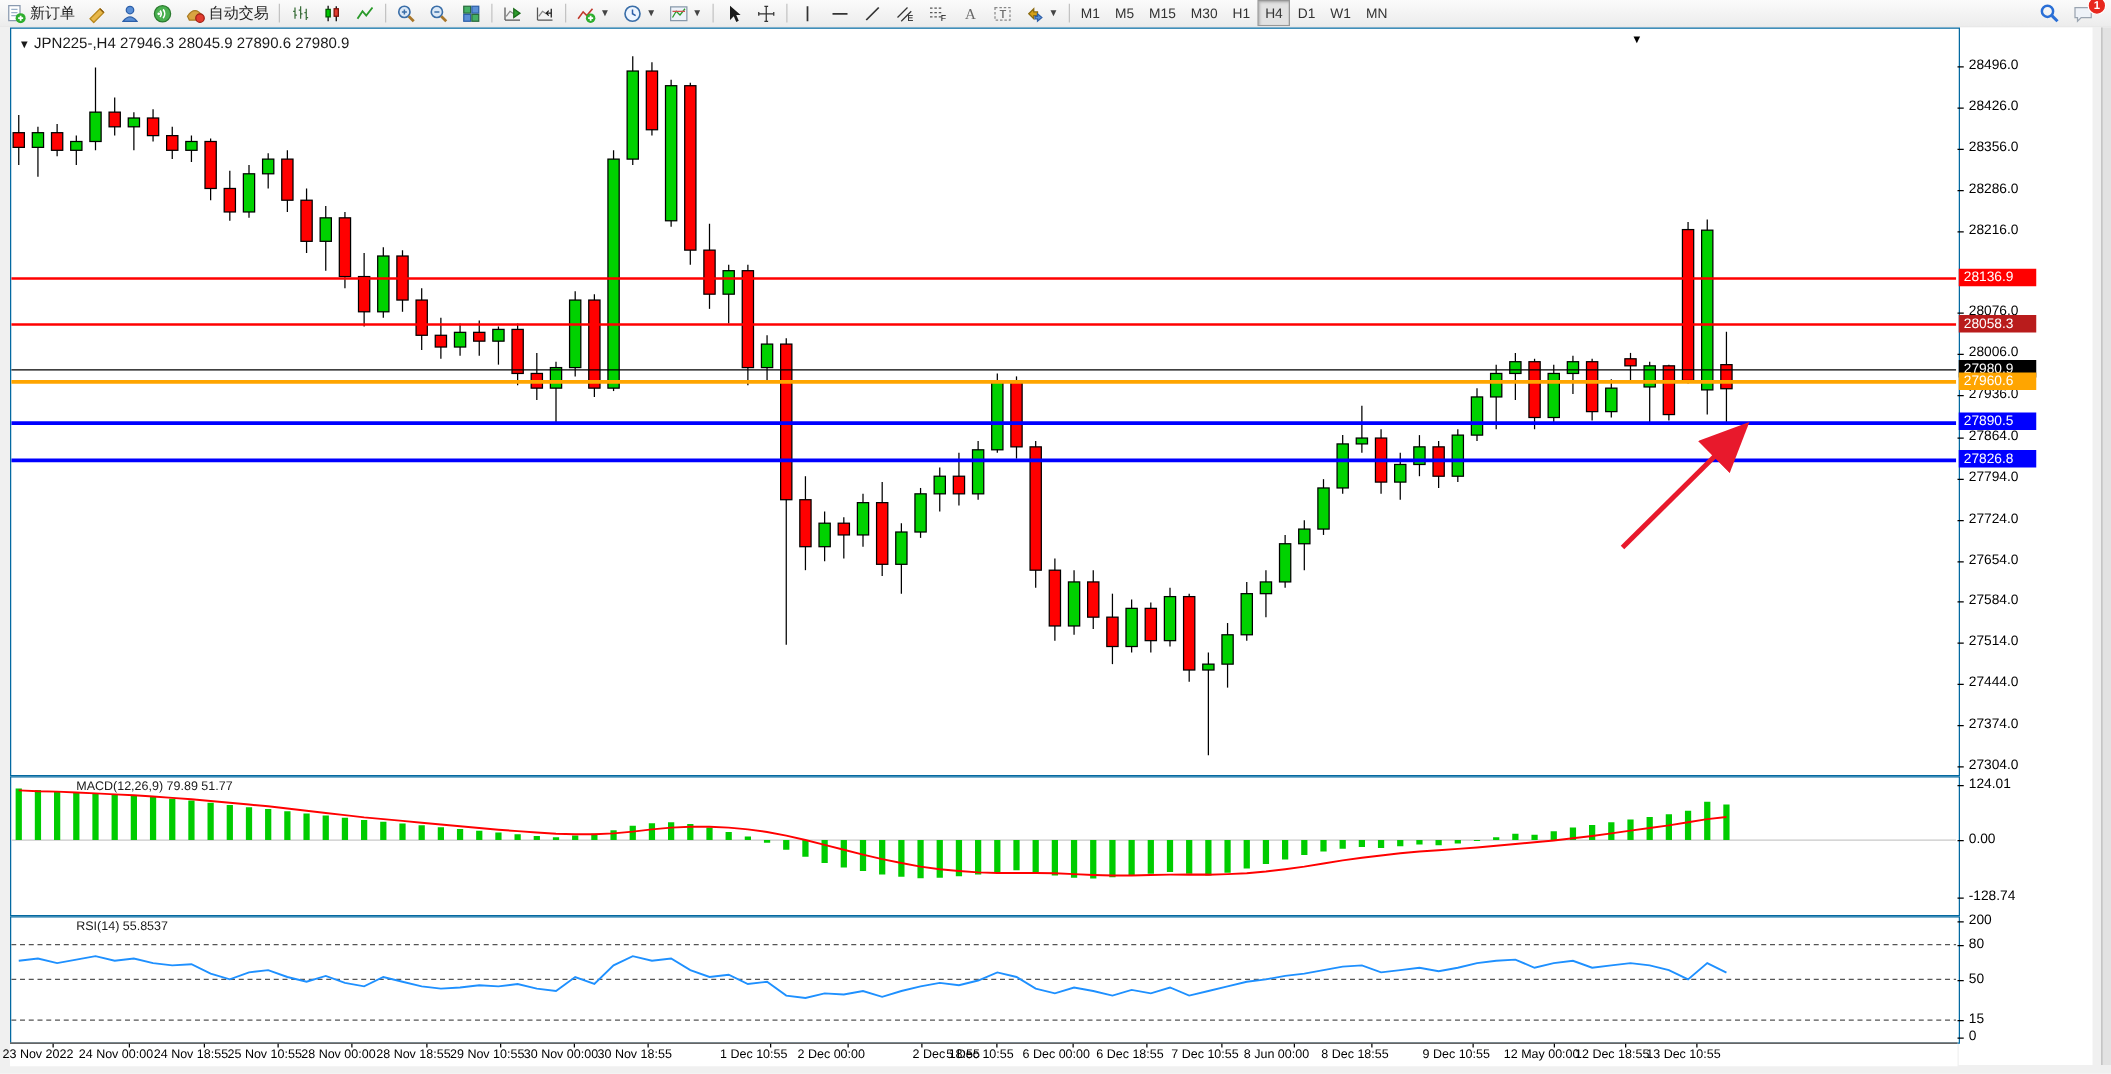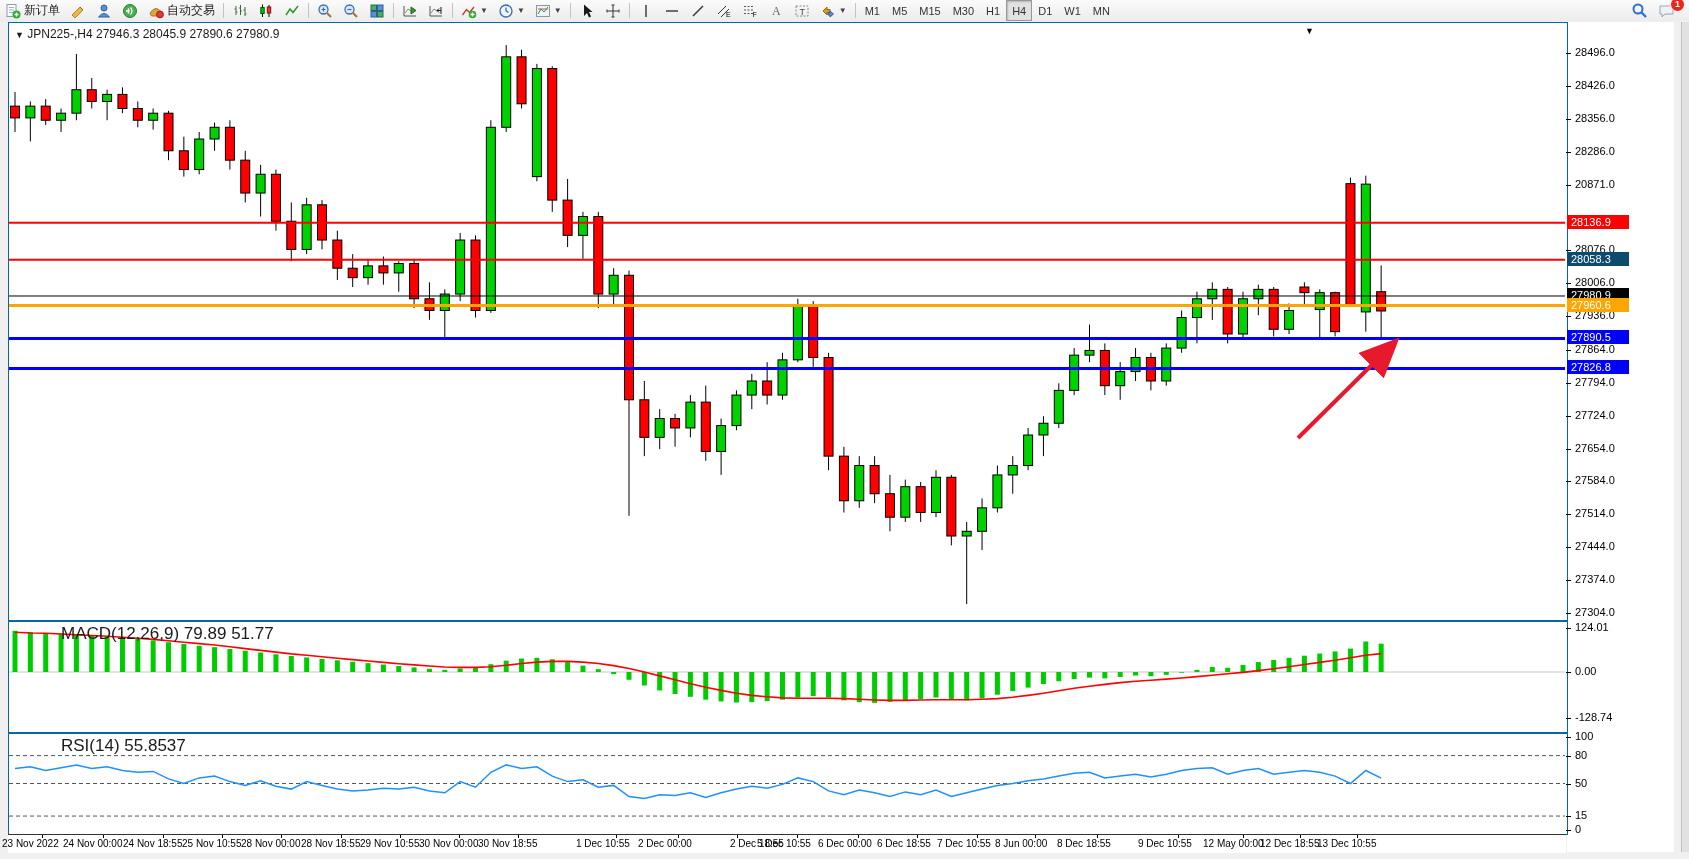--- a/index.html
+++ b/index.html
@@ -21,21 +21,21 @@
   #chart-win{position:absolute;left:0;top:21px;width:1689px;height:833px;background:#f0f0f0;}
   .panel{position:absolute;background:#fff;border:1px solid #0369a1;}
   #p-main{left:8px;top:1px;width:1558px;height:597px;}
   #p-macd{left:8px;top:600px;width:1558px;height:110px;}
   #p-rsi {left:8px;top:712px;width:1558px;height:100px;}
   #p-time{left:8px;top:813px;width:1558px;height:18px;background:#fff;border-top:1px solid #333;position:absolute;}
   #axis-bg{position:absolute;left:1567px;top:1px;width:107px;height:830px;background:#fff;}
   #scrollstrip{position:absolute;left:1681px;top:1px;width:7px;height:830px;background:#e2e2e2;border-left:1px solid #bbb;}
   svg.plot{position:absolute;left:0;top:0;}
   .ohlc-title{position:absolute;left:6px;top:4px;font-size:12px;color:#1a1a1a;z-index:5;}
-  .ind-label{position:absolute;left:6px;top:2px;font-size:17px;color:#1a1a1a;z-index:5;padding-left:46px;}
+  .ind-label{position:absolute;left:6px;top:2px;font-size:10px;color:#1a1a1a;z-index:5;padding-left:46px;}
   .menu-caret{position:absolute;left:1296px;top:3px;font-size:9px;color:#000;z-index:5;}
   
   .ytick{position:absolute;font-size:11px;color:#000;left:9px;}
   .ydash{position:absolute;left:0;width:5px;height:1px;background:#000;}
   .pbadge{position:absolute;left:1px;width:58px;height:14px;color:#fff;font-size:11px;line-height:14px;padding-left:4px;}
   .xlab{position:absolute;top:3px;font-size:10px;color:#000;white-space:nowrap;}
   .xtick{position:absolute;top:0;width:1px;height:3px;background:#000;}
 </style>
 </head>
 <body>
@@ -614,21 +614,21 @@
   <div id="price-axis" style="position:absolute;left:1566px;top:0;width:115px;height:833px;">
       <div class="ydash" style="top: 32px;"></div>
       <div class="ytick" style="top: 25px;">28496.0</div>
       <div class="ydash" style="top: 64.8855px;"></div>
       <div class="ytick" style="top: 57.8855px;">28426.0</div>
       <div class="ydash" style="top: 97.7709px;"></div>
       <div class="ytick" style="top: 90.7709px;">28356.0</div>
       <div class="ydash" style="top: 130.656px;"></div>
       <div class="ytick" style="top: 123.656px;">28286.0</div>
       <div class="ydash" style="top: 163.542px;"></div>
-      <div class="ytick" style="top: 156.542px;">20871.0</div>
+      <div class="ytick" style="top: 156.542px;">28216.0</div>
       <div class="ydash" style="top: 229.313px;"></div>
       <div class="ytick" style="top: 222.313px;">28076.0</div>
       <div class="ydash" style="top: 262.198px;"></div>
       <div class="ytick" style="top: 255.198px;">28006.0</div>
       <div class="ydash" style="top: 295.084px;"></div>
       <div class="ytick" style="top: 288.084px;">27936.0</div>
       <div class="ydash" style="top: 328.909px;"></div>
       <div class="ytick" style="top: 321.909px;">27864.0</div>
       <div class="ydash" style="top: 361.794px;"></div>
       <div class="ytick" style="top: 354.794px;">27794.0</div>
@@ -640,33 +640,33 @@
       <div class="ytick" style="top: 453.451px;">27584.0</div>
       <div class="ydash" style="top: 493.336px;"></div>
       <div class="ytick" style="top: 486.336px;">27514.0</div>
       <div class="ydash" style="top: 526.222px;"></div>
       <div class="ytick" style="top: 519.222px;">27444.0</div>
       <div class="ydash" style="top: 559.107px;"></div>
       <div class="ytick" style="top: 552.107px;">27374.0</div>
       <div class="ydash" style="top: 591.992px;"></div>
       <div class="ytick" style="top: 584.992px;">27304.0</div>
       <div class="pbadge" style="top: 193.702px; background: rgb(255, 0, 0);">28136.9</div>
-      <div class="pbadge" style="top: 230.628px; background: #0c4a6e;">28058.3</div>
+      <div class="pbadge" style="top: 230.628px; background: #b91c1c;">28058.3</div>
       <div class="pbadge" style="top: 266.99px; background: rgb(0, 0, 0);">27980.9</div>
       <div class="pbadge" style="top: 276.527px; background: rgb(255, 165, 0);">27960.6</div>
       <div class="pbadge" style="top: 309.459px; background: rgb(0, 0, 255);">27890.5</div>
       <div class="pbadge" style="top: 339.385px; background: rgb(0, 0, 255);">27826.8</div>
       <div class="ydash" style="top: 607.001px;"></div>
       <div class="ytick" style="top: 600.001px;">124.01</div>
       <div class="ydash" style="top: 651px;"></div>
       <div class="ytick" style="top: 644px;">0.00</div>
       <div class="ydash" style="top: 696.677px;"></div>
       <div class="ytick" style="top: 689.677px;">-128.74</div>
       <div class="ydash" style="top: 716px;"></div>
-      <div class="ytick" style="top: 709px;">100</div>
+      <div class="ytick" style="top: 709px;">200</div>
       <div class="ydash" style="top: 734.6px;"></div>
       <div class="ytick" style="top: 727.6px;">80</div>
       <div class="ydash" style="top: 762.5px;"></div>
       <div class="ytick" style="top: 755.5px;">50</div>
       <div class="ydash" style="top: 795.05px;"></div>
       <div class="ytick" style="top: 788.05px;">15</div>
       <div class="ydash" style="top: 809px;"></div>
       <div class="ytick" style="top: 802px;">0</div>
     </div>
   <div id="scrollstrip"></div>

